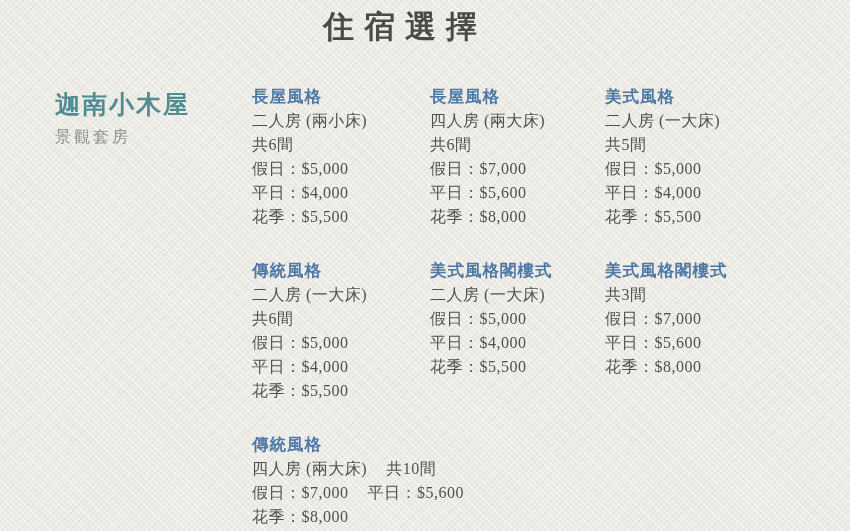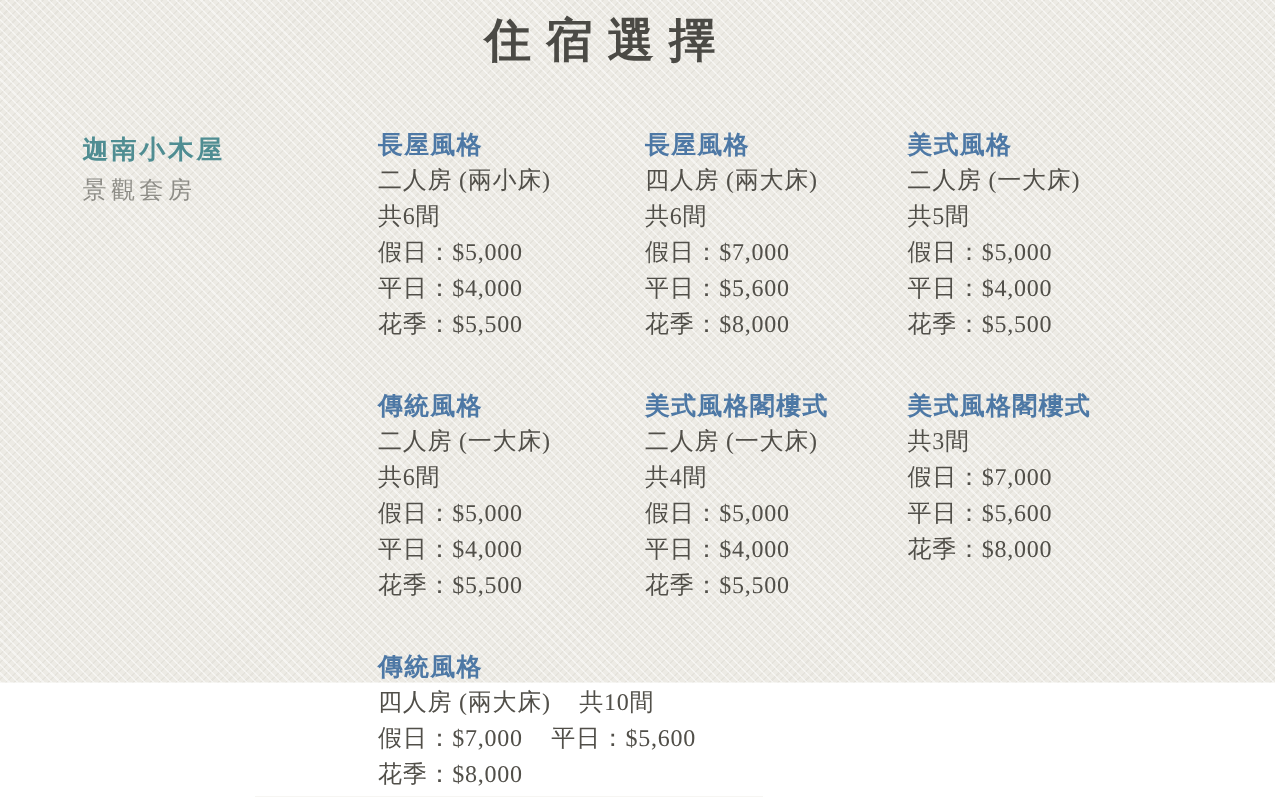--- a/index.html
+++ b/index.html
@@ -8,21 +8,21 @@
   }
   body {
     width: 850px;
     height: 531px;
     overflow: hidden;
     font-family: "Liberation Serif", "DejaVu Serif", serif;
   }
   .page {
     position: relative;
     width: 850px;
-    height: 455px;
+    height: 531px;
     background-color: #edebe5;
     background-image:
       repeating-linear-gradient(45deg, rgba(255,255,255,.5) 0px, rgba(255,255,255,.5) 1px, transparent 1px, transparent 4px),
       repeating-linear-gradient(135deg, rgba(186,183,172,.16) 0px, rgba(186,183,172,.16) 1px, transparent 1px, transparent 4px);
   }
   .page-title {
     position: absolute;
     top: 6px;
     left: 0;
     width: 800px;
@@ -34,21 +34,21 @@
     text-indent: 10px;
     color: #4b4a45;
   }
   .sidebar {
     position: absolute;
     left: 55px;
     top: 88px;
     width: 124px;
   }
   .property-name {
-    font-size: 17px;
+    font-size: 25px;
     font-weight: bold;
     letter-spacing: 2px;
     color: #4f8d92;
     white-space: nowrap;
   }
   .property-subtitle {
     margin-top: 6px;
     font-size: 16px;
     letter-spacing: 3px;
     color: #8e8d87;
@@ -131,21 +131,20 @@
       <div class="room-line">二人房 (一大床)</div>
       <div class="room-line">共6間</div>
       <div class="room-line">假日：$5,000</div>
       <div class="room-line">平日：$4,000</div>
       <div class="room-line">花季：$5,500</div>
     </div>
 
     <div class="room-block">
       <div class="room-style">美式風格閣樓式</div>
       <div class="room-line">二人房 (一大床)</div>
-      <div class="room-line">共4間</div>
       <div class="room-line">假日：$5,000</div>
       <div class="room-line">平日：$4,000</div>
       <div class="room-line">花季：$5,500</div>
     </div>
 
     <div class="room-block">
       <div class="room-style">美式風格閣樓式</div>
       <div class="room-line">共3間</div>
       <div class="room-line">假日：$7,000</div>
       <div class="room-line">平日：$5,600</div>

